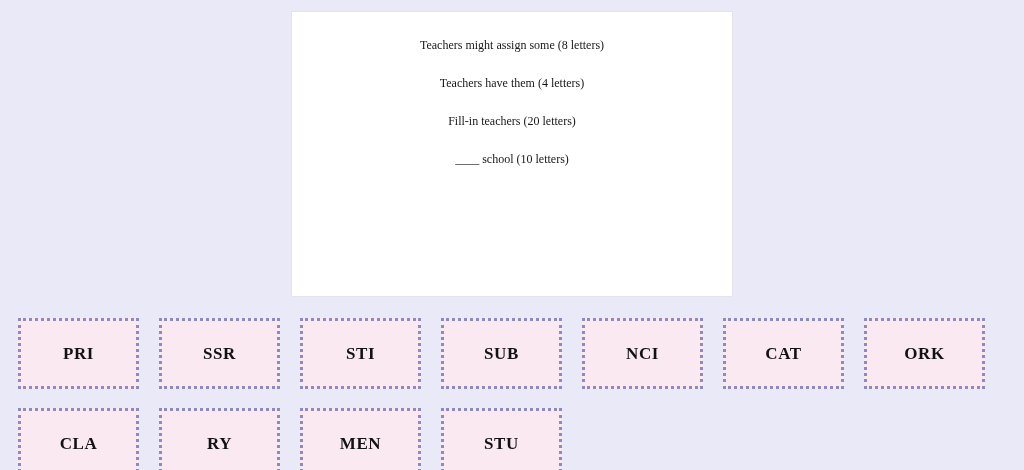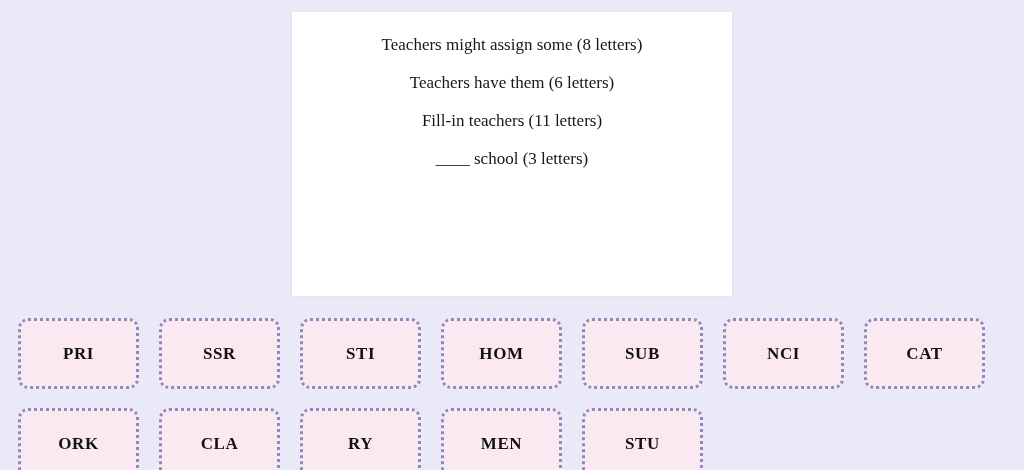--- a/index.html
+++ b/index.html
@@ -29,21 +29,21 @@
     width: 442px;
     height: 286px;
     background: #ffffff;
     border: 1px solid #e4e4ef;
     padding-top: 14px;
   }
 
   .clue-line {
     text-align: center;
     font-family: "Liberation Serif", "DejaVu Serif", serif;
-    font-size: 17px;
+    font-size: 12px;
     line-height: 38px;
     color: #171717;
     white-space: pre;
   }
 
   
   .tile-grid {
     position: absolute;
     left: 18px;
     top: 318px;
@@ -51,50 +51,49 @@
     display: flex;
     flex-wrap: wrap;
     gap: 19px 20px;
   }
 
   .tile {
     width: 121px;
     height: 71px;
     background: #fae9f1;
     border: 3px dotted #8b8bc2;
-    border-radius: 10px;
+    border-radius: 0;
     display: flex;
     align-items: center;
     justify-content: center;
     font-family: "Liberation Serif", "DejaVu Serif", serif;
     font-weight: bold;
     font-size: 17px;
     letter-spacing: 0.6px;
     color: #121212;
     cursor: pointer;
     user-select: none;
   }
 </style>
 </head>
 <body>
 
 <div id="app">
 
   <div class="clue-panel">
     <div class="clue-line">Teachers might assign some (8 letters)</div>
-    <div class="clue-line">Teachers have them (6 letters)</div>
-    <div class="clue-line">Fill-in teachers (11 letters)</div>
-    <div class="clue-line">____ school (3 letters)</div>
+    <div class="clue-line">Teachers have them (4 letters)</div>
+    <div class="clue-line">Fill-in teachers (20 letters)</div>
+    <div class="clue-line">____ school (10 letters)</div>
   </div>
 
   <div class="tile-grid">
     <div class="tile">PRI</div>
     <div class="tile">SSR</div>
     <div class="tile">STI</div>
-    <div class="tile">HOM</div>
     <div class="tile">SUB</div>
     <div class="tile">NCI</div>
     <div class="tile">CAT</div>
     <div class="tile">ORK</div>
     <div class="tile">CLA</div>
     <div class="tile">RY</div>
     <div class="tile">MEN</div>
     <div class="tile">STU</div>
   </div>
 

